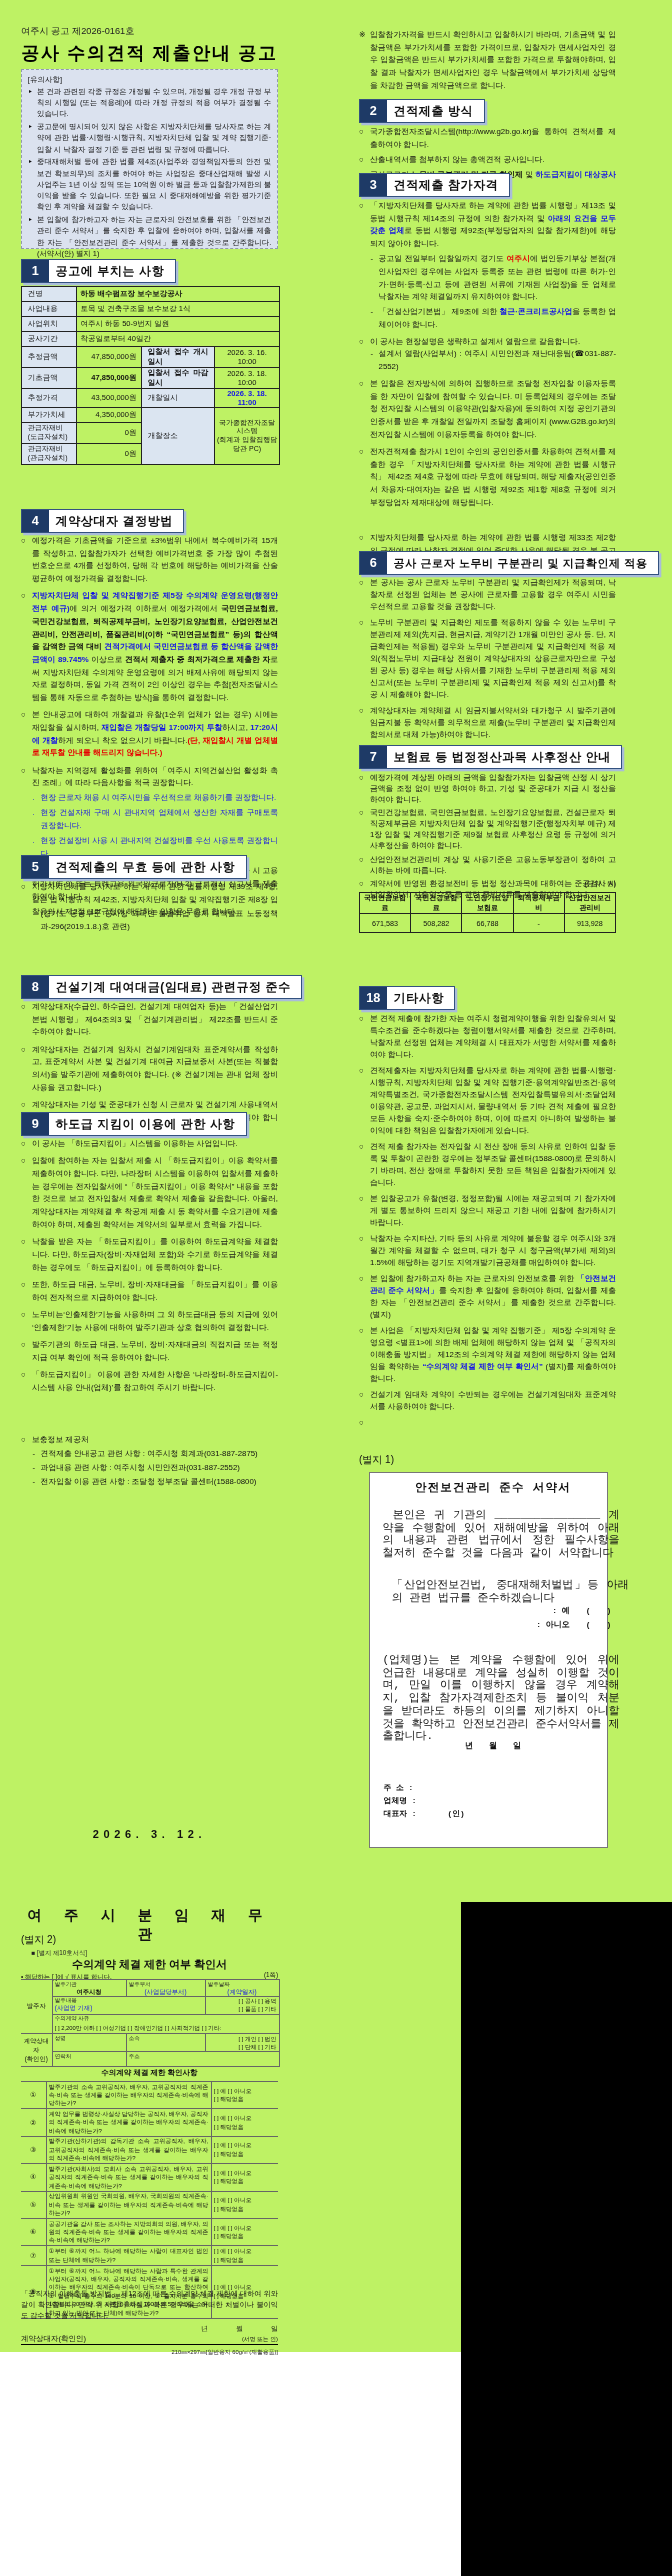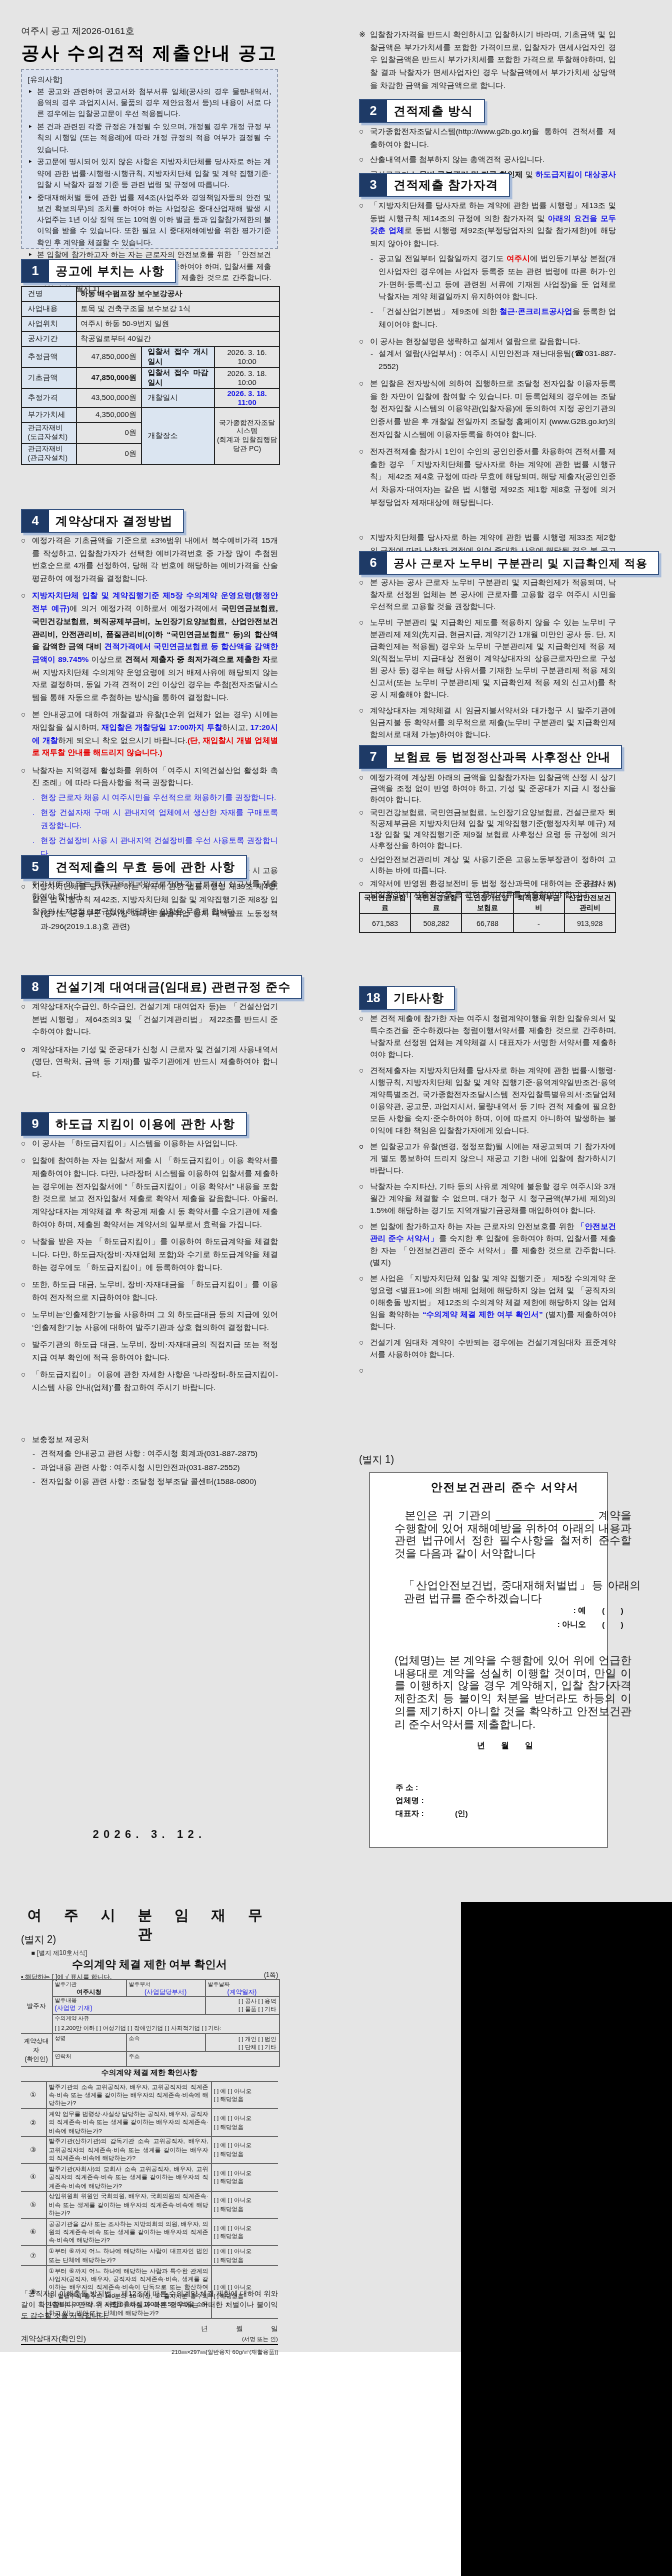--- a/index.html
+++ b/index.html
@@ -1,17 +1,17 @@
 <!DOCTYPE html>
 <html style="font-size:9.2px"><head>
 <meta charset="utf-8">
 <style>
   html,body{margin:0;padding:0;background:#ffffff;}
   body{width:673px;height:2576px;position:relative;font-family:"Liberation Sans","DejaVu Sans",sans-serif;color:#111;overflow:hidden;}
-  #page{position:absolute;left:0;top:0;width:673px;height:2352px;background:#e5e5e5;}
+  #page{position:absolute;left:0;top:0;width:673px;height:2352px;background:#bef264;}
   .col{position:absolute;top:0;width:257px;}
   #colL{left:21px;}
   #colR{left:359px;}
   .abs{position:absolute;left:0;width:257px;}
 
   
   .annno{font-size:9.2px;color:#222;}
   .doctitle{text-align:center;font-size:18px;font-weight:bold;letter-spacing:1.7px;color:#000;}
 
   
@@ -83,41 +83,40 @@
   .f2 .qa{font-size:5.8px;line-height:8.6px;border-right:none;}
   .stmt{font-size:7.2px;line-height:11px;text-align:justify;}
   .dline{text-align:right;padding-right:23px;font-size:7px;}
   .signrow{position:relative;font-size:7.5px;text-align:left;}
   .signrow .srn{position:absolute;right:0;top:1.2px;font-size:5.8px;}
   .thickrule{border-top:1.2px solid #000;width:257px;height:0;}
   .paper{text-align:right;font-size:5.8px;color:#222;}
 
   
   .a1box{position:absolute;left:10.4px;width:237px;height:374px;border:0.6px solid #777;background:#fff;}
-  .a1box .in{position:absolute;left:16px;width:237px;}
+  .a1box .in{position:absolute;left:4px;width:237px;font-family:Liberation Mono, monospace;}
   .a1title{text-align:center;font-size:11.5px;font-weight:bold;letter-spacing:1.2px;}
   .a1p{padding:0 8px;font-size:11px;line-height:12.7px;text-align:justify;}
   .a1yn{padding-right:19.6px;text-align:right;font-size:8px;font-weight:bold;}
   .a1sig{padding-left:9.2px;font-size:7.8px;font-weight:bold;}
 
   .blackbox{position:absolute;background:#000;}
 </style>
 </head>
 <body>
 
 <div id="page">
 
   <div id="colL" class="col">
 
     <div class="abs annno" style="top:25px">여주시 공고 제2026-0161호</div>
     <div class="abs doctitle" style="top:41px">공사 수의견적 제출안내 공고</div>
 
     <div class="abs noticebox" style="top:69px">
       <div class="nb-label">[유의사항]</div>
-      <div class="nli"><span class="m">▸</span><span>본 공고와 관련하여 공고서와 첨부서류 일체(공사의 경우 물량내역서, 용역의 경우 과업지시서, 물품의 경우 제안요청서 등)의 내용이 서로 다른 경우에는 입찰공고문이 우선 적용됩니다.</span></div>
       <div class="nli"><span class="m">▸</span><span>본 건과 관련된 각종 규정은 개정될 수 있으며, 개정될 경우 개정 규정 부칙의 시행일 (또는 적용례)에 따라 개정 규정의 적용 여부가 결정될 수 있습니다.</span></div>
       <div class="nli"><span class="m">▸</span><span>공고문에 명시되어 있지 않은 사항은 지방자치단체를 당사자로 하는 계약에 관한 법률·시행령·시행규칙, 지방자치단체 입찰 및 계약 집행기준·입찰 시 낙찰자 결정 기준 등 관련 법령 및 규정에 따릅니다.</span></div>
       <div class="nli"><span class="m">▸</span><span>중대재해처벌 등에 관한 법률 제4조(사업주와 경영책임자등의 안전 및 보건 확보의무)의 조치를 하여야 하는 사업장은 중대산업재해 발생 시 사업주는 1년 이상 징역 또는 10억원 이하 벌금 등과 입찰참가제한의 불이익을 받을 수 있습니다. 또한 필요 시 중대재해예방을 위한 평가기준 확인 후 계약을 체결할 수 있습니다.</span></div>
       <div class="nli"><span class="m">▸</span><span>본 입찰에 참가하고자 하는 자는 근로자의 안전보호를 위한 「안전보건관리 준수 서약서」를 숙지한 후 입찰에 응하여야 하며, 입찰서를 제출한 자는 「안전보건관리 준수 서약서」를 제출한 것으로 간주합니다. (서약서(안) 별지 1)</span></div>
     </div>
 
     <div class="sec" style="left:0;top:259px">
       <span class="sec-num">1</span>
       <span class="sec-title">공고에 부치는 사항</span>
     </div>
@@ -213,21 +212,21 @@
     <div class="list" style="top:881px">
       <div class="li"><span class="m">○</span><span>지방자치단체를 당사자로 하는 계약에 관한 법률시행령 제39조 제4항, 같은 법 시행규칙 제42조, 지방자치단체 입찰 및 계약집행기준 제8장 입찰유의서 제2절 “12”규정에 해당하는 입찰은 무효로 합니다.</span></div>
     </div>
 
     <div class="sec" style="left:0;top:975px">
       <span class="sec-num">8</span>
       <span class="sec-title">건설기계 대여대금(임대료) 관련규정 준수</span>
     </div>
     <div class="list" style="top:1001px">
       <div class="li"><span class="m">○</span><span>계약상대자(수급인, 하수급인, 건설기계 대여업자 등)는 「건설산업기본법 시행령」 제64조의3 및 「건설기계관리법」 제22조를 반드시 준수하여야 합니다.</span></div>
-      <div class="li"><span class="m">○</span></div>
+      <div class="li"><span class="m">○</span><span>계약상대자는 건설기계 임차시 건설기계임대차 표준계약서를 작성하고, 표준계약서 사본 및 건설기계 대여금 지급보증서 사본(또는 직불합의서)을 발주기관에 제출하여야 합니다.  (※ 건설기계는 관내 업체 장비 사용을 권고합니다.)</span></div>
       <div class="li"><span class="m">○</span><span>계약상대자는 기성 및 준공대가 신청 시 근로자 및 건설기계 사용내역서(명단, 연락처, 금액 등 기재)를 발주기관에게 반드시 제출하여야 합니다.</span></div>
     </div>
 
     <div class="sec" style="left:0;top:1112px">
       <span class="sec-num">9</span>
       <span class="sec-title">하도급 지킴이 이용에 관한 사항</span>
     </div>
     <div class="list" style="top:1138px">
       <div class="li"><span class="m">○</span><span>이 공사는 「하도급지킴이」시스템을 이용하는 사업입니다.</span></div>
       <div class="li"><span class="m">○</span><span>입찰에 참여하는 자는 입찰서 제출 시 「하도급지킴이」이용 확약서를 제출하여야 합니다. 다만, 나라장터 시스템을 이용하여 입찰서를 제출하는 경우에는 전자입찰서에 “「하도급지킴이」이용 확약서” 내용을 포함한 것으로 보고 전자입찰서 제출로 확약서 제출을 갈음합니다. 아울러, 계약상대자는 계약체결 후 착공계 제출 시 동 확약서를 수요기관에 제출하여야 하며, 제출된 확약서는 계약서의 일부로서 효력을 가집니다.</span></div>
@@ -479,21 +478,21 @@
     </tbody>
       </table>
 
     <div class="sec" style="left:0;top:986px">
       <span class="sec-num">18</span>
       <span class="sec-title">기타사항</span>
     </div>
     <div class="list tight" style="top:1013px">
       <div class="li"><span class="m">○</span><span>본 견적 제출에 참가한 자는 여주시 청렴계약이행을 위한 입찰유의서 및 특수조건을 준수하겠다는 청렴이행서약서를 제출한 것으로 간주하며, 낙찰자로 선정된 업체는 계약체결 시 대표자가 서명한 서약서를 제출하여야 합니다.</span></div>
       <div class="li"><span class="m">○</span><span>견적제출자는 지방자치단체를 당사자로 하는 계약에 관한 법률·시행령·시행규칙, 지방자치단체 입찰 및 계약 집행기준·용역계약일반조건·용역계약특별조건, 국가종합전자조달시스템 전자입찰특별유의서·조달업체 이용약관, 공고문, 과업지시서, 물량내역서 등 기타 견적 제출에 필요한 모든 사항을 숙지·준수하여야 하며, 이에 따르지 아니하여 발생하는 불이익에 대한 책임은 입찰참가자에게 있습니다.</span></div>
-      <div class="li"><span class="m">○</span></div>
+      <div class="li"><span class="m">○</span><span>견적 제출 참가자는 전자입찰 시 전산 장애 등의 사유로 인하여 입찰 등록 및 투찰이 곤란한 경우에는 정부조달 콜센터(1588-0800)로 문의하시기 바라며, 전산 장애로 투찰하지 못한 모든 책임은 입찰참가자에게 있습니다.</span></div>
       <div class="li"><span class="m">○</span><span>본 입찰공고가 유찰(변경, 정정포함)될 시에는 재공고되며 기 참가자에게 별도 통보하여 드리지 않으니 재공고 기한 내에 입찰에 참가하시기 바랍니다.</span></div>
       <div class="li"><span class="m">○</span><span>낙찰자는 수지타산, 기타 등의 사유로 계약에 불응할 경우 여주시와 3개월간 계약을 체결할 수 없으며, 대가 청구 시 청구금액(부가세 제외)의 1.5%에 해당하는 경기도 지역개발기금공채를 매입하여야 합니다.</span></div>
       <div class="li"><span class="m">○</span><span>본 입찰에 참가하고자 하는 자는 근로자의 안전보호를 위한 </span><span class="bb">「안전보건관리 준수 서약서」</span><span>를 숙지한 후 입찰에 응하여야 하며, 입찰서를 제출한 자는 「안전보건관리 준수 서약서」를 제출한 것으로 간주합니다.(별지)</span></div>
       <div class="li"><span class="m">○</span><span>본 사업은 「지방자치단체 입찰 및 계약 집행기준」 제5장 수의계약 운영요령 &lt;별표1&gt;에 의한 배제 업체에 해당하지 않는 업체 및 「공직자의 이해충돌 방지법」 제12조의 수의계약 체결 제한에 해당하지 않는 업체임을 확약하는 </span><span class="bb">“수의계약 체결 제한 여부 확인서”</span><span> (별지)를 제출하여야 합니다.</span></div>
       <div class="li"><span class="m">○</span><span>건설기계 임대차 계약이 수반되는 경우에는 건설기계임대차 표준계약서를 사용하여야 합니다.</span></div>
       <div class="li"><span class="m">○</span></div>
     </div>
 
     <div class="abs axlabel" style="top:1453px">(별지 1)</div>
 

